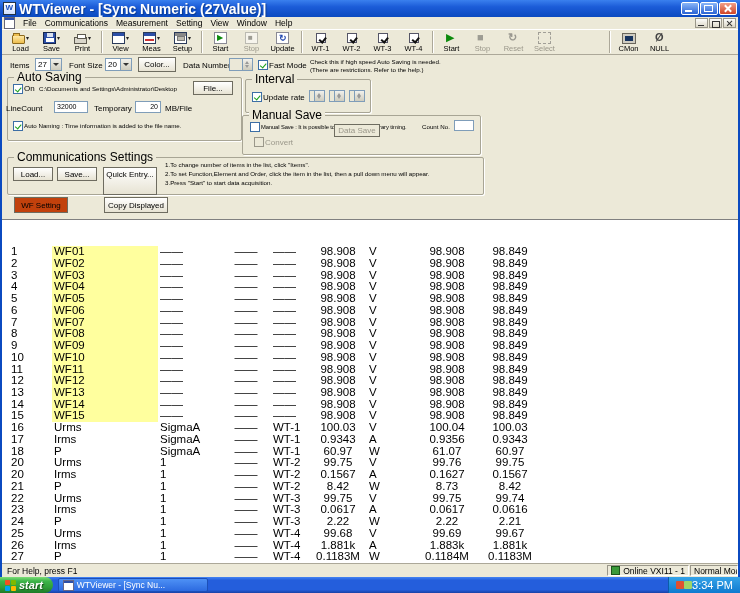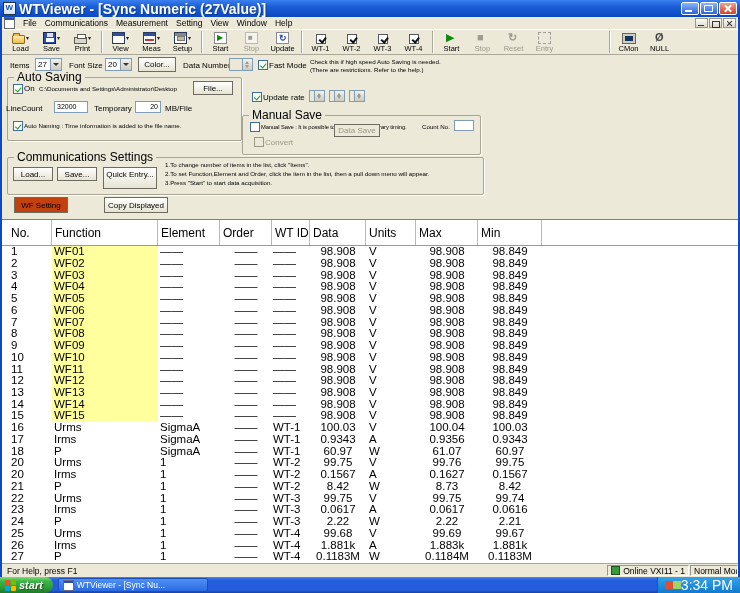--- a/index.html
+++ b/index.html
@@ -33,21 +33,21 @@
   .mbtn.m-min::before{content:"";position:absolute;left:2px;bottom:1px;width:6px;height:1.5px;background:#333}
   .mbtn.m-res::before{content:"";position:absolute;left:2px;top:2px;width:6px;height:5px;border:1px solid #333}
   .mbtn.m-cls::before,.mbtn.m-cls::after{content:"";position:absolute;left:5px;top:1px;width:1.4px;height:7px;background:#333}
   .mbtn.m-cls::before{transform:rotate(45deg)}.mbtn.m-cls::after{transform:rotate(-45deg)}
   
   .toolbar{position:absolute;left:2px;top:29px;width:736px;height:26px;box-sizing:border-box;background:#ece9d8;
     border-top:1px solid #fff;border-bottom:1px solid #aca899;display:flex;align-items:stretch;padding:1px 0}
   .tb-group{display:flex;padding:0 3px}
   .tb-group + .tb-group{border-left:1px solid #aca899;box-shadow:inset 1px 0 0 #fff}
   .tb-group.g-far{margin-left:46px}
-  .tb-btn{width:31px;display:flex;flex-direction:column;align-items:center;justify-content:center}
+  .tb-btn{width:31px;display:flex;flex-direction:column;align-items:center;justify-content:space-between}
   .tb-iconrow{display:flex;align-items:center;height:13px}
   .tb-label{font-size:7.5px;line-height:8px;color:#000;white-space:nowrap}
   .tb-btn.disabled .tb-label{color:#9a978a}
   .tb-btn.disabled .tbicon{filter:grayscale(1) opacity(.5)}
   .tb-arrow{font-size:6px;line-height:6px;color:#222;margin-left:1px}
   .tbicon{width:13px;height:12px;position:relative;display:inline-block;box-sizing:border-box}
   .i-open-folder-icon{background:linear-gradient(#ffe9a6,#edbe4e);border:1px solid #8d6a1e;border-radius:1px;height:9px;margin-top:3px}
   .i-open-folder-icon::before{content:"";position:absolute;left:0;top:-3px;width:5px;height:2px;background:#edbe4e;border:1px solid #8d6a1e;border-bottom:0}
   .i-floppy-icon{background:#2c4fa8;border:1px solid #16264e}
   .i-floppy-icon::before{content:"";position:absolute;left:3px;top:0;width:6px;height:4px;background:#d9e1f0}
@@ -122,21 +122,21 @@
   .sb-conn-icon{width:7px;height:7px;background:#3a9a3a;border:1px solid #1c551c;flex:none}
   
   .taskbar{position:absolute;left:0;top:577px;width:740px;height:16px;background:linear-gradient(180deg,#4485f4 0%,#245edc 20%,#245edc 80%,#1941a5 100%);display:flex;align-items:stretch}
   .start-btn{background:linear-gradient(180deg,#7ede77 0%,#3db54a 25%,#2f9e38 65%,#1e7a28 100%);border-radius:0 8px 8px 0;display:flex;align-items:center;gap:3px;padding:0 10px 0 5px;color:#fff;font-weight:bold;font-style:italic;font-size:11px;text-shadow:1px 1px 1px #14551a}
   .win-flag{width:11px;height:11px;display:grid;grid-template-columns:5px 5px;grid-template-rows:5px 5px;gap:1px}
   .win-flag span{border-radius:1px}
   .wf1{background:#f25022}.wf2{background:#7fba00}.wf3{background:#00a4ef}.wf4{background:#ffb900}
   .task-btn{margin:1px 3px 1px 5px;width:150px;background:linear-gradient(#4e91f5,#2c6ae0);border:1px solid #1c4fb8;border-radius:2px;color:#fff;font-size:8.5px;display:flex;align-items:center;gap:3px;padding:0 4px;box-sizing:border-box;white-space:nowrap;overflow:hidden}
   .task-icon{width:9px;height:9px;background:#fff;border:1px solid #668;flex:none;position:relative}
   .task-icon::before{content:"";position:absolute;left:0;right:0;top:0;height:2px;background:#2c4fa8}
-  .tray{margin-left:auto;background:linear-gradient(180deg,#35a3e8,#0f7ad0);border-left:1px solid #0a5ca8;display:flex;align-items:center;gap:0;padding:2px 7px;color:#fff;font-size:14px}
+  .tray{margin-left:auto;background:linear-gradient(180deg,#35a3e8,#0f7ad0);border-left:1px solid #0a5ca8;display:flex;align-items:center;gap:0;padding:2px 7px;color:#fff;font-size:11px}
   .tray-ic{width:8px;height:8px;border-radius:1px}
   .tr1{background:#e05030}.tr2{background:#9fd468}
 </style>
 </head>
 <body>
 
 <div class="screen">
 
   <div class="titlebar">
     <span class="title-icon"></span>
@@ -278,21 +278,21 @@
         <div class="tb-btn disabled">
           <div class="tb-iconrow">
             <span class="tbicon i-reset-arrow-icon"></span>
           </div>
           <div class="tb-label">Reset</div>
         </div>
         <div class="tb-btn disabled">
           <div class="tb-iconrow">
             <span class="tbicon i-select-cursor-icon"></span>
           </div>
-          <div class="tb-label">Entry</div>
+          <div class="tb-label">Select</div>
         </div>
       </div>
       <div class="tb-group g-far">
         <div class="tb-btn">
           <div class="tb-iconrow">
             <span class="tbicon i-comm-monitor-icon"></span>
           </div>
           <div class="tb-label">CMon</div>
         </div>
         <div class="tb-btn">
@@ -333,20 +333,23 @@
     <span class="lbl note" style="left:37px;top:30px">C:\Documents and Settings\Administrator\Desktop</span>
     <span class="btn" style="left:191px;top:26px;width:40px;height:14px;line-height:13px">File...</span>
     <span class="lbl" style="left:4px;top:49px">LineCount</span>
     <span class="field" style="left:52px;top:46px;width:34px;height:12px">32000</span>
     <span class="lbl" style="left:92px;top:49px">Temporary</span>
     <span class="field right" style="left:133px;top:46px;width:26px;height:12px">20</span>
     <span class="lbl" style="left:163px;top:49px">MB/File</span>
     <span class="cb checked" style="left:11px;top:66px"></span>
     <span class="lbl note" style="left:22px;top:67px">Auto Naming : Time information is added to the file name.</span>
 
+    <div class="grp" style="left:243px;top:24px;width:124px;height:32px">
+      <span class="grp-label">Interval</span>
+    </div>
     <span class="cb checked" style="left:250px;top:37px"></span>
     <span class="lbl" style="left:261px;top:38px">Update rate</span>
     <span class="spin disabled" style="left:307px;top:35px;width:16px;height:12px">
         <span class="sarr"></span>
       </span>
     <span class="spin disabled" style="left:327px;top:35px;width:16px;height:12px">
         <span class="sarr"></span>
       </span>
     <span class="spin disabled" style="left:347px;top:35px;width:16px;height:12px">
         <span class="sarr"></span>
@@ -361,43 +364,30 @@
     <span class="field" style="left:452px;top:65px;width:20px;height:11px"></span>
     <span class="cb disabled" style="left:252px;top:82px"></span>
     <span class="lbl gray" style="left:263px;top:83px">Convert</span>
     <span class="btn disabled" style="left:332px;top:69px;width:46px;height:13px;line-height:12px">Data Save</span>
 
     <div class="grp" style="left:5px;top:102px;width:475px;height:36px">
       <span class="grp-label">Communications Settings</span>
     </div>
     <span class="btn" style="left:11px;top:112px;width:40px;height:14px;line-height:13px">Load...</span>
     <span class="btn" style="left:55px;top:112px;width:40px;height:14px;line-height:13px">Save...</span>
-    <span class="btn" style="left:101px;top:112px;width:54px;height:22px;line-height:13px">Quick Entry...</span>
+    <span class="btn" style="left:101px;top:112px;width:54px;height:28px;line-height:13px">Quick Entry...</span>
     <span class="lbl note" style="left:163px;top:106px">1.To change number of items in the list, click "Items".</span>
     <span class="lbl note" style="left:163px;top:115px">2.To set Function,Element and Order, click the item in the list, then a pull down menu will appear.</span>
     <span class="lbl note" style="left:163px;top:124px">3.Press "Start" to start data acquisition.</span>
 
     <span class="btn wf" style="left:12px;top:142px;width:54px;height:16px;line-height:15px">WF Setting</span>
     <span class="btn" style="left:102px;top:142px;width:64px;height:16px;line-height:15px">Copy Displayed</span>
   </div>
 
   <div class="table-area">
-    <div class="thead">
-        <div class="th lead"></div>
-        <div class="th">No.</div>
-        <div class="th">Function</div>
-        <div class="th">Element</div>
-        <div class="th">Order</div>
-        <div class="th">WT ID</div>
-        <div class="th">Data</div>
-        <div class="th">Units</div>
-        <div class="th">Max</div>
-        <div class="th">Min</div>
-        <div class="th fill"></div>
-      </div>
     <div class="tbody">
         <div class="trow">
           <div class="tcell"></div>
           <div class="tcell c-no">1</div>
           <div class="tcell c-function hl">WF01</div>
           <div class="tcell c-element">——</div>
           <div class="tcell c-order">——</div>
           <div class="tcell c-wtid">——</div>
           <div class="tcell c-data">98.908</div>
           <div class="tcell c-units">V</div>

